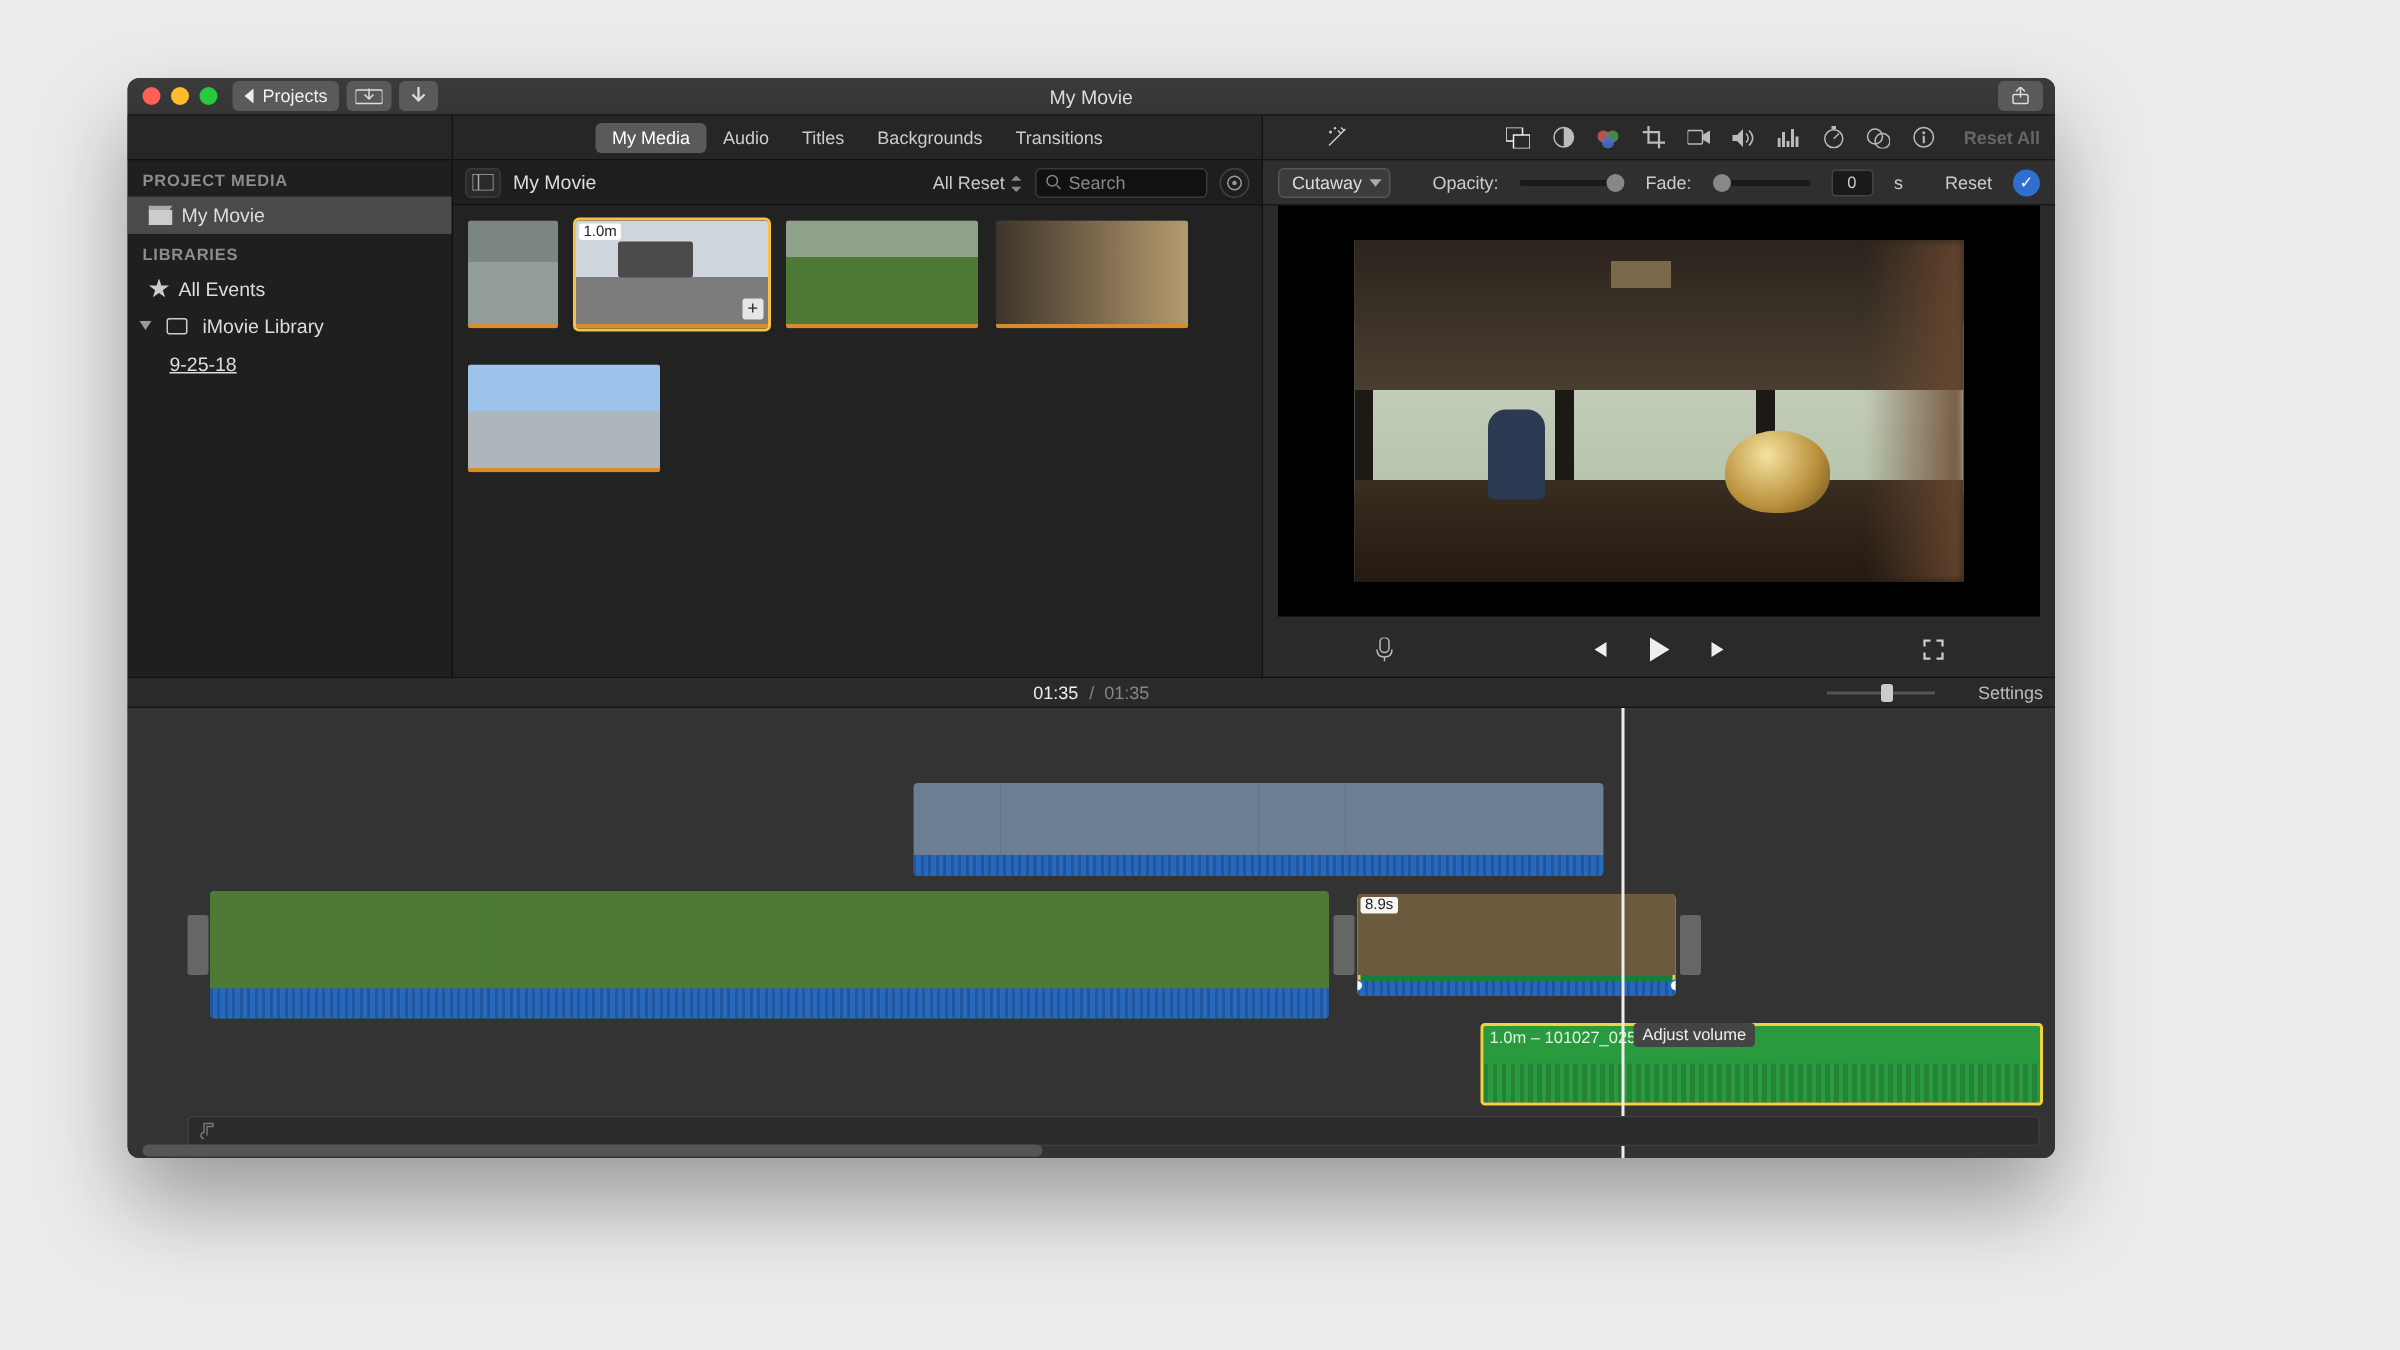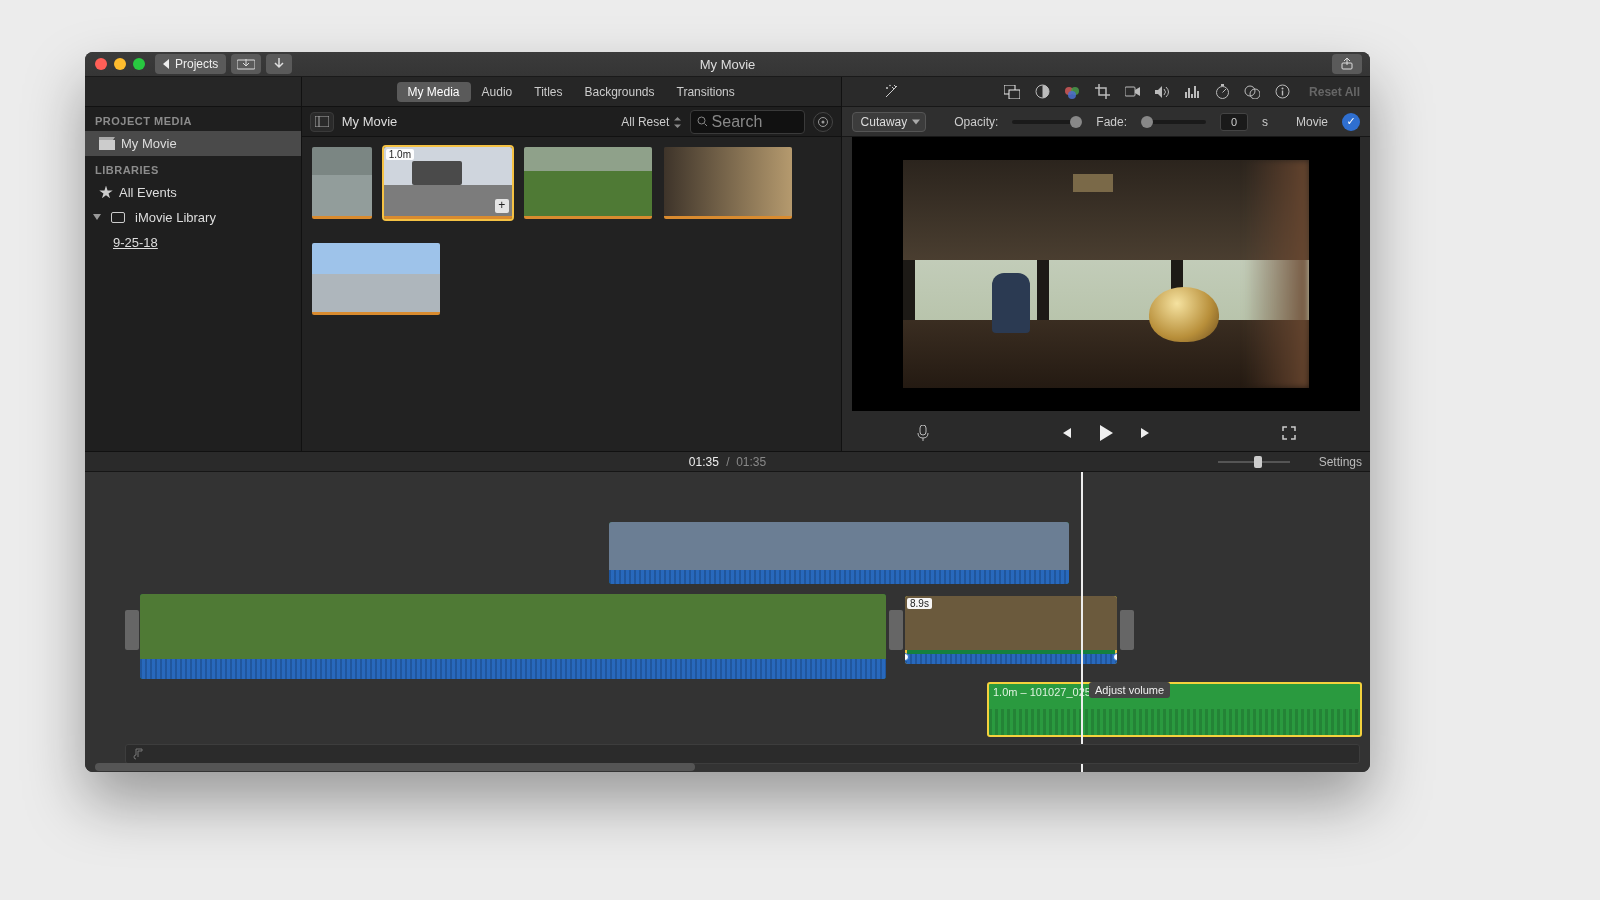--- a/index.html
+++ b/index.html
@@ -21,21 +21,21 @@
   .right-col { flex:1; background:#2a2a2a; display:flex; flex-direction:column; }
   .media-tabs { height:30px; display:flex; align-items:center; justify-content:center; gap:0; background:#262626; border-bottom:1px solid #111;}
   .media-tab { padding:3px 11px; font-size:12px; color:#ccc; border-radius:4px; cursor:default;}
   .media-tab.active { background:#5a5a5a; color:#fff;}
   .browser-bar { height:30px; display:flex; align-items:center; padding:0 8px; gap:8px; background:#1e1e1e; border-bottom:1px solid #111;}
   .icon-btn { width:24px; height:20px; background:#2a2a2a; border:1px solid #3a3a3a; border-radius:4px; display:flex; align-items:center; justify-content:center; }
   .browser-title { flex:0 0 auto; color:#ddd; font-size:13px; }
   .spacer { flex:1; }
   .all-clips { color:#ccc; font-size:12px; }
   .searchbox { display:flex; align-items:center; background:#111; border:1px solid #3a3a3a; border-radius:4px; padding:2px 6px; gap:4px; width:115px;}
-  .searchbox span.ph { color:#888; font-size:16px; }
+  .searchbox span.ph { color:#888; font-size:12px; }
   .gear { width:20px; height:20px; border:1px solid #444; border-radius:50%; display:flex; align-items:center; justify-content:center;}
   .thumb-area { flex:1; padding:10px; display:flex; flex-wrap:wrap; gap:12px; align-content:flex-start; background:#222; }
   .clip-thumb { width:128px; height:72px; background:#333; border-radius:2px; position:relative; overflow:hidden; border-bottom:3px solid #d98b2f;}
   .clip-thumb.first { width:60px;}
   .clip-thumb.sel { outline:2px solid #f5c244; }
   .clip-label { position:absolute; top:2px; left:2px; background:rgba(255,255,255,.95); color:#222; font-size:10px; padding:0 3px; border-radius:2px;}
   .clip-add { position:absolute; bottom:3px; right:3px; width:14px; height:14px; background:#e5e5e5; border-radius:2px; color:#222; font-size:12px; line-height:13px; text-align:center;}
   
   .side-sec { padding:8px 10px 4px; color:#8c8c8c; font-size:11px; letter-spacing:.5px; font-weight:600;}
   .side-item { padding:5px 10px 5px 14px; display:flex; align-items:center; gap:6px; color:#ddd; font-size:13px;}
@@ -316,21 +316,21 @@
         <div class="slider">
             <div class="knob"></div>
           </div>
         <span>Fade:</span>
         <div class="slider fade">
             <div class="knob"></div>
           </div>
         <div class="numbox">0</div>
         <span>s</span>
         <div class="spacer"></div>
-        <span class="reset-btn">Movie</span>
+        <span class="reset-btn">Reset</span>
         <div class="apply-check">✓</div>
       </div>
       <div class="viewer">
         <div style="position:relative;width:406px;height:228px;overflow:hidden;">
           <div class="viewer-scene">
             <div class="sky"></div>
               <div class="windows"></div>
               <div class="ceiling"></div>
               <div class="counter"></div>
             <div class="person"></div>

